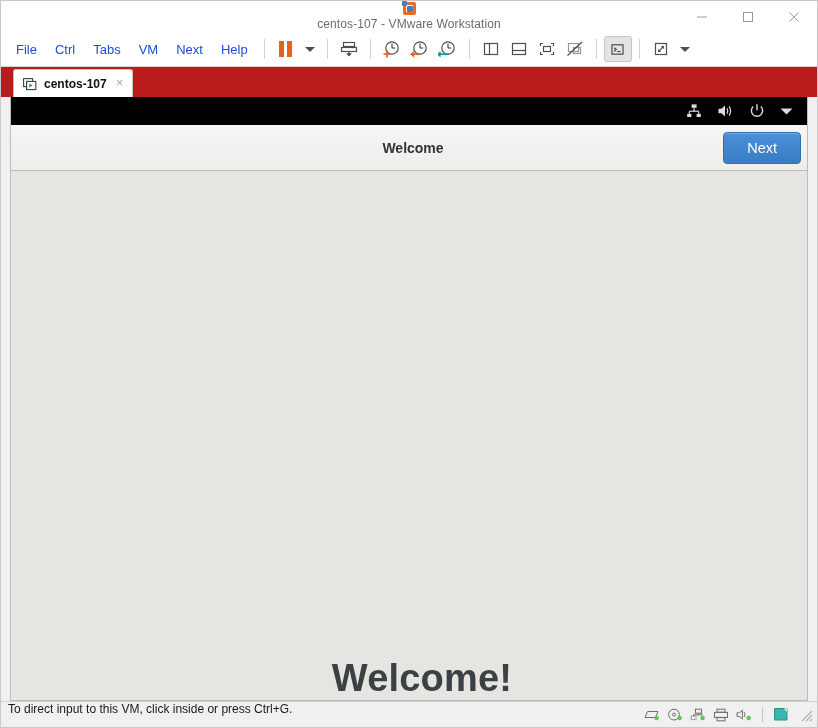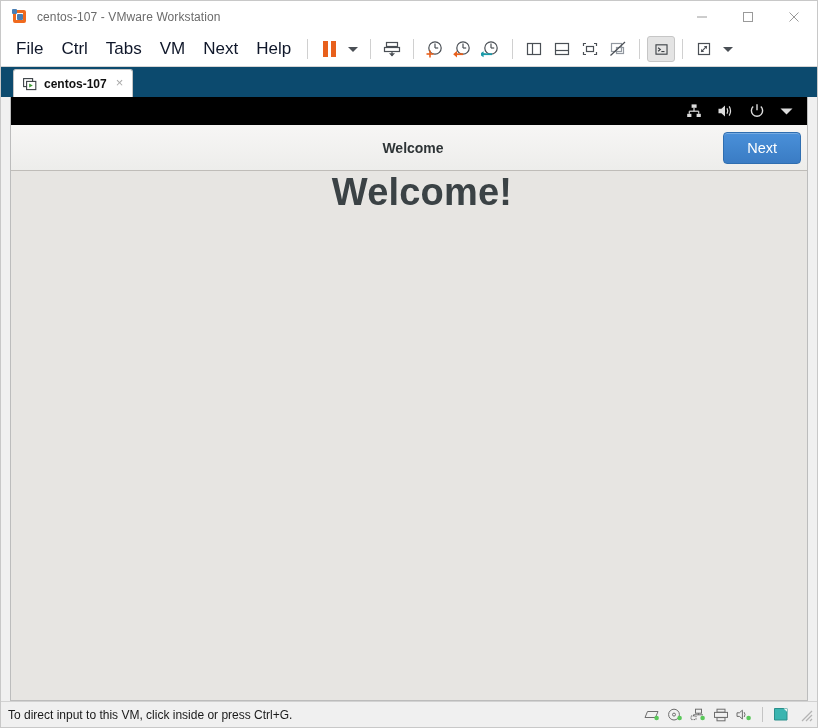--- a/index.html
+++ b/index.html
@@ -23,20 +23,21 @@
   }
 
   
   .titlebar {
     height: 31px;
     min-height: 31px;
     background: #ffffff;
     display: flex;
     align-items: center;
     position: relative;
+    flex-direction: column;
   }
   .tb-icon {
     width: 16px; height: 16px;
     margin-left: 11px; margin-right: 9px;
     position: relative;
     flex: none;
   }
   .vmw-sq {
     position: absolute;
     border: 3px solid #f06a1e;
@@ -78,22 +79,22 @@
   .menubar {
     height: 35px;
     min-height: 35px;
     background: #ffffff;
     display: flex;
     align-items: center;
     border-bottom: 1px solid #d5d5d5;
     padding-left: 6px;
   }
   .menu-item {
-    font-size: 17px;
-    color: #0f172a;
+    font-size: 13px;
+    color: #1d4ed8;
     padding: 4px 9px;
     white-space: nowrap;
   }
   .tb-sep {
     width: 1px;
     height: 20px;
     background: #d0d0d0;
     margin: 0 7px;
     flex: none;
   }
@@ -114,21 +115,21 @@
     border-right: 5px solid transparent;
     border-top: 5px solid #4a4f55;
   }
   .pausebars { display: flex; gap: 3px; }
   .pausebars i { display:block; width: 5px; height: 16px; background: #e8601c; }
 
   
   .tabstrip {
     height: 30px;
     min-height: 30px;
-    background: #0c4a6e;
+    background: #b91c1c;
     display: flex;
     align-items: flex-end;
     padding-left: 12px;
     position: relative;
   }
   .vmtab {
     height: 28px;
     background: #ffffff;
     border: 1px solid #c4c4c4;
     border-bottom: none;
@@ -216,40 +217,39 @@
     font-size: 14.5px;
     padding: 7px 23px;
     z-index: 2;
     box-shadow: inset 0 1px 0 rgba(255,255,255,0.25);
   }
 
   .gnome-body {
     flex: 1;
     background: #e7e5e2;
     display: flex;
-    align-items: flex-start;
+    align-items: flex-end;
     justify-content: center;
     overflow: hidden;
     padding-left: 26px;
   }
   .welcome-big {
     font-size: 38px;
     font-weight: bold;
     color: #3b4245;
     letter-spacing: 0.2px;
   }
 
   
   .statusbar {
     height: 26px;
     min-height: 26px;
     background: #f0f0f0;
     border-top: 1px solid #d2d2d2;
     display: flex;
-    align-items: center;
     padding-left: 7px;
     padding-right: 4px;
   }
   .status-text {
     font-size: 12px;
     color: #1a1a1a;
     white-space: nowrap;
   }
   .status-icons {
     margin-left: auto;

